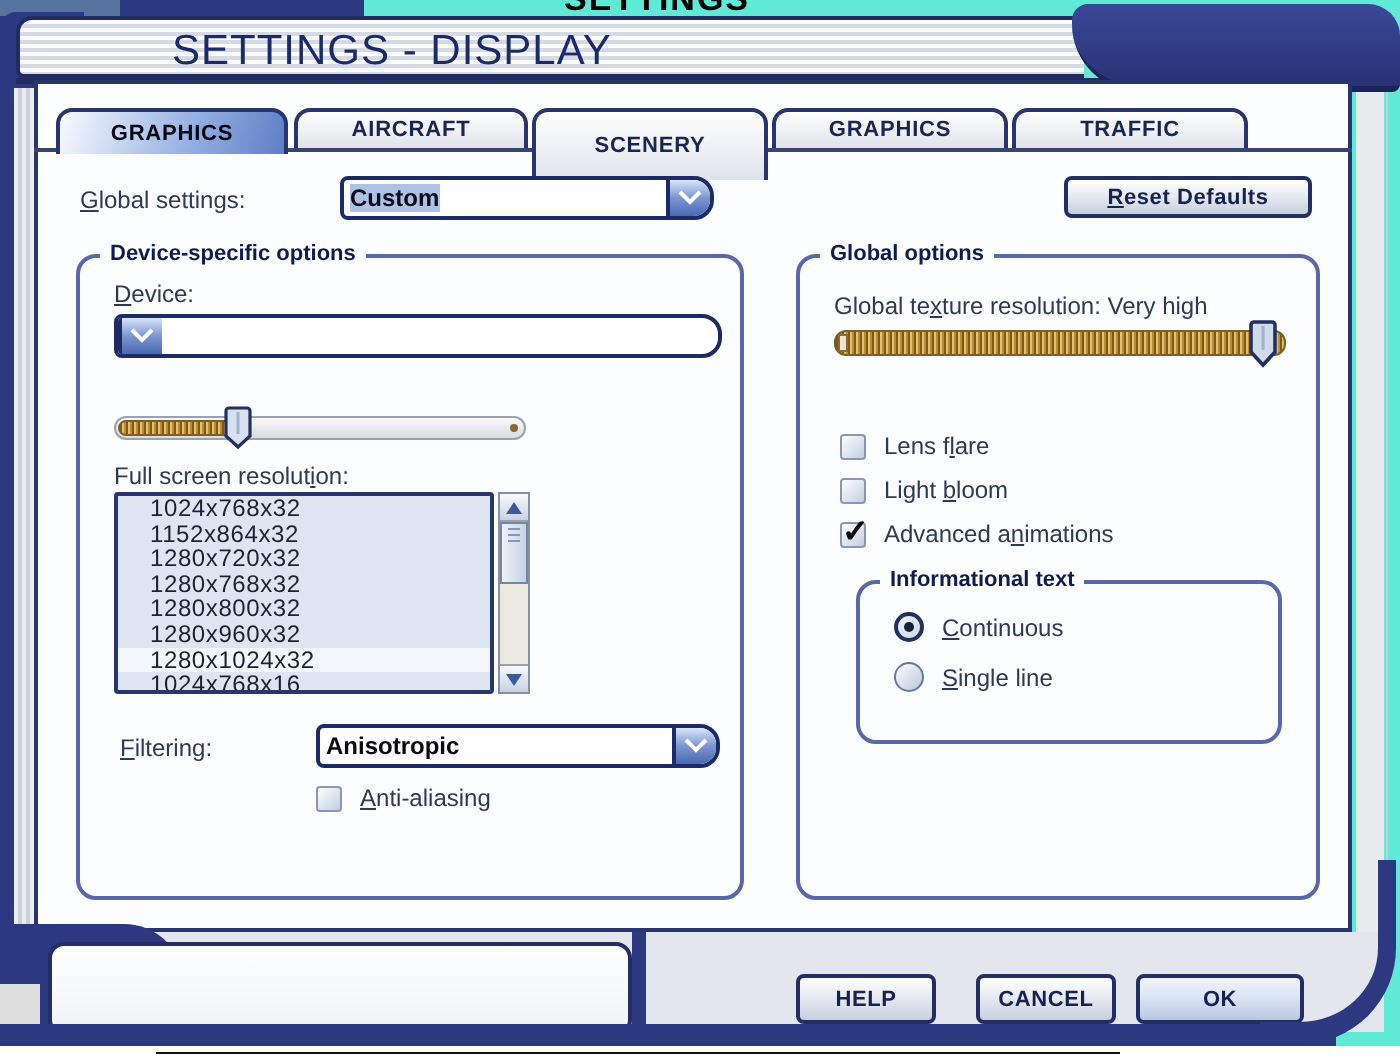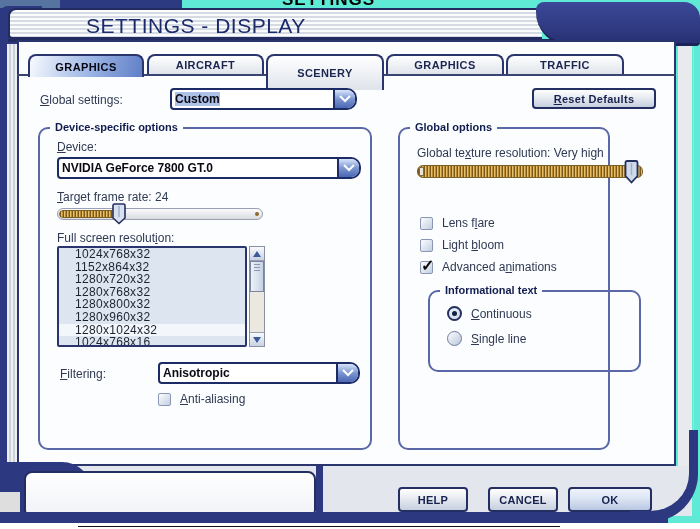--- a/index.html
+++ b/index.html
@@ -150,31 +150,27 @@
   </div>
 
   <div class="abs gbox" style="left:38px;top:127px;width:334px;height:323px;">
     <span class="legend">Device-specific options</span>
   </div>
 
   <div class="abs lbl" style="left:57px;top:140px;">
     <span class="u">D</span><span>evice:</span>
   </div>
   <div class="abs dd" style="left:57px;top:157px;width:304px;height:22px;">
-    <div class="txt">NVIDIA GeForce 7800 GT.0</div>
     <div class="arrow">
       <svg width="12" height="8" viewBox="0 0 12 8">
           <polyline points="1,1 6,6 11,1" stroke="#ffffff" stroke-width="2" fill="none"></polyline>
         </svg>
     </div>
   </div>
 
-  <div class="abs lbl" style="left:57px;top:190px;">
-    <span class="u">T</span><span>arget frame rate: 24</span>
-  </div>
 
   <div class="abs" style="left:57px;top:203px;width:206px;height:22px;">
     <div class="track abs" style="left:0;top:5px;width:206px;height:12px;"></div>
     <div class="coil abs" style="left:2px;top:7px;width:59px;height:8px;border-radius:4px 0 0 4px;"></div>
     <div class="dot abs" style="right:4px;top:9px;"></div>
     <svg class="abs" style="left:55px;top:0;" width="14" height="22" viewBox="0 0 14 22">
       <path d="M2.5 1 h9 a1.5 1.5 0 0 1 1.5 1.5 V15 L7 20.5 1 15 V2.5 A1.5 1.5 0 0 1 2.5 1 z" fill="#d7e1f0" stroke="#24305e" stroke-width="1.6"></path>
       <line x1="7" y1="3" x2="7" y2="14" stroke="#9fb2cf" stroke-width="1.5"></line>
     </svg>
   </div>
@@ -219,21 +215,21 @@
         </svg>
     </div>
   </div>
   <div class="abs cbrow" style="left:158px;top:392px;">
     <div class="cb"></div>
     <div class="lbl">
       <span class="u">A</span><span>nti-aliasing</span>
     </div>
   </div>
 
-  <div class="abs gbox" style="left:398px;top:127px;width:212px;height:323px;">
+  <div class="abs gbox" style="left:398px;top:127px;width:262px;height:323px;">
     <span class="legend">Global options</span>
   </div>
 
   <div class="abs lbl" style="left:417px;top:146px;">
     <span>Global te</span><span class="u">x</span><span>ture resolution: Very high</span>
   </div>
 
   <div class="abs" style="left:417px;top:160px;width:226px;height:24px;">
     <div class="coil abs" style="left:0;top:5px;width:226px;height:13px;border-radius:6px;"></div>
     <div class="abs" style="left:2px;top:7px;width:5px;height:9px;background:#e9e4d6;border:1px solid #8a6a30;"></div>

